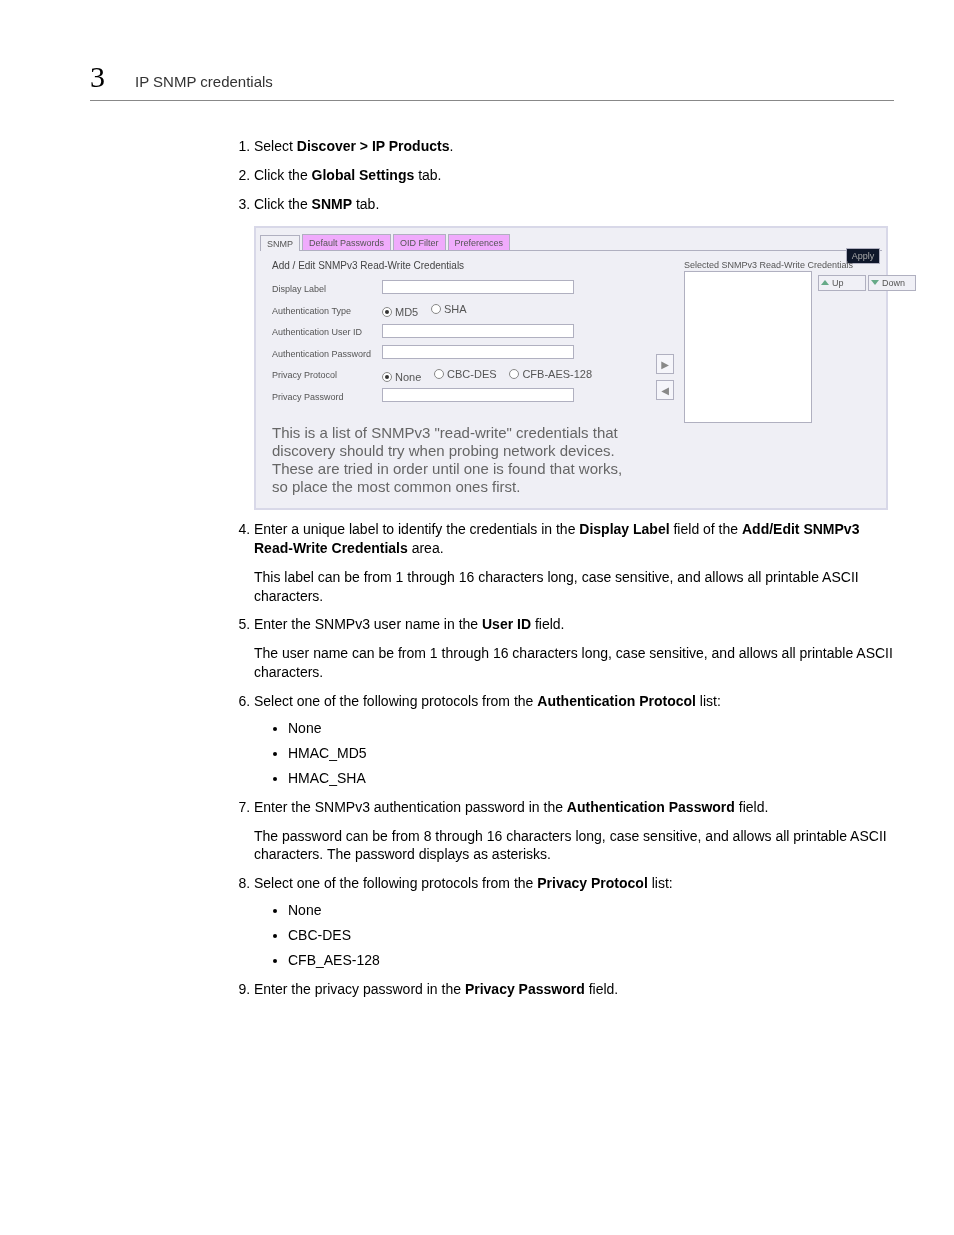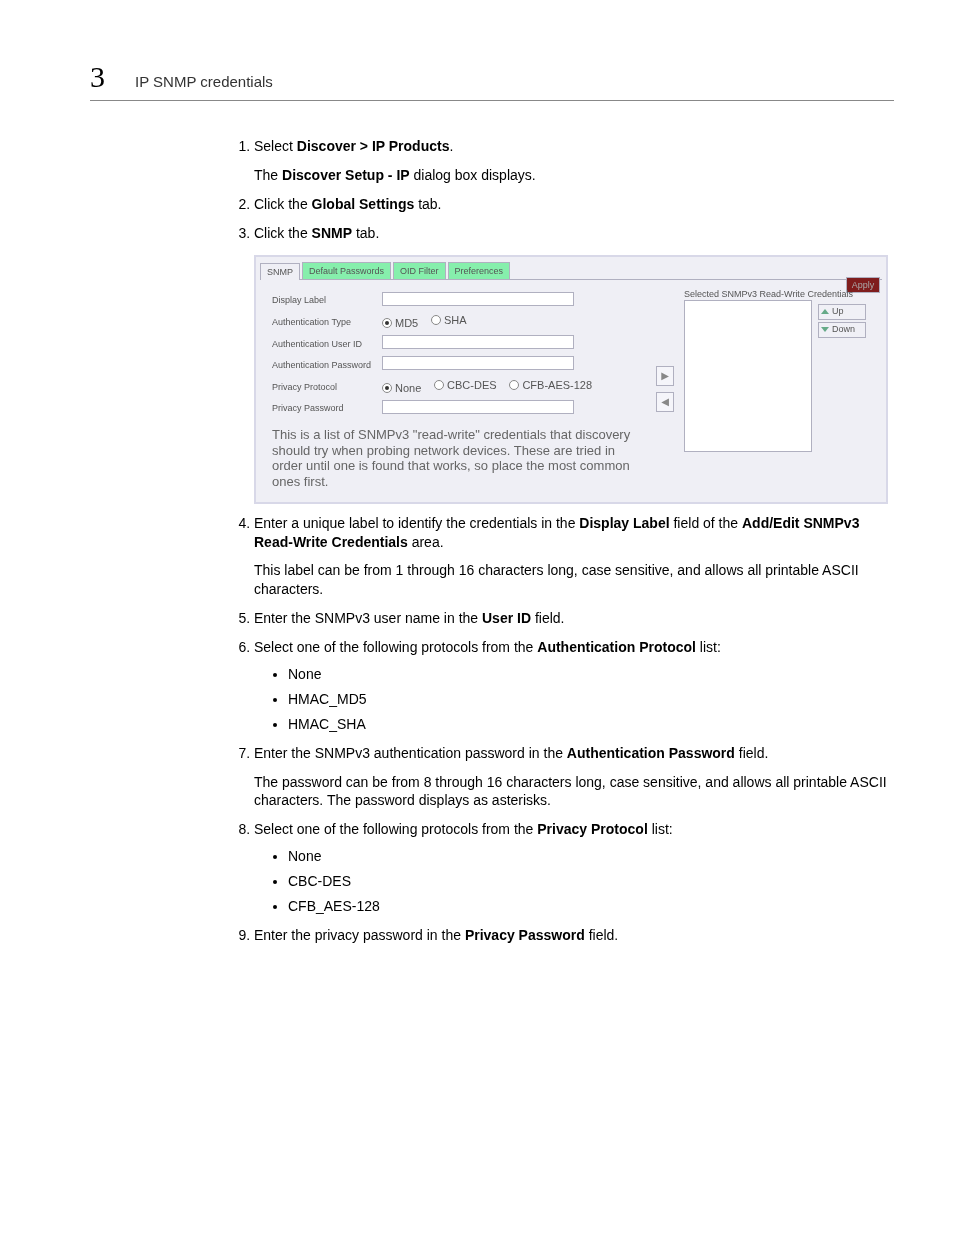--- a/index.html
+++ b/index.html
@@ -79,37 +79,37 @@
   .tabs {
     display: flex;
     align-items: flex-end;
     border-bottom: 1px solid #b0b0c0;
     height: 18px;
   }
   .tab {
     border: 1px solid #b0b0c0;
     border-bottom: none;
     padding: 2px 6px 1px 6px;
-    background: #86efac;
+    background: #f0abfc;
     margin-right: 2px;
     font-size: 9px;
     color: #555;
     cursor: pointer;
   }
   .tab.active {
     background: #efeff5;
     position: relative;
     top: 1px;
   }
   .apply-btn {
     position: absolute;
     top: 20px;
     right: 6px;
     border: 1px solid #b0b0c0;
-    background: #7f1d1d;
+    background: #0f172a;
     color: #aaa;
     font-size: 9px;
     width: 32px;
     height: 14px;
     text-align:center;
     line-height:14px;
   }
   .ss-body {
     display: flex;
     margin-top: 6px;
@@ -152,23 +152,23 @@
     color: #555;
   }
   .radio .dot {
     width: 8px; height: 8px; border: 1px solid #888; border-radius: 50%; margin-right: 3px; background:#fff;
     display:inline-flex; align-items:center; justify-content:center;
   }
   .radio.sel .dot::after {
     content:""; width:4px; height:4px; background:#333; border-radius:50%; display:block;
   }
   .note {
-    font-size: 13px;
+    font-size: 15px;
     color: #666;
-    margin-top: 10px;
+    margin-top: 18px;
     line-height: 1.2;
     width: 370px;
   }
   .mid-buttons {
     width: 20px;
     display:flex;
     flex-direction:column;
     justify-content: center;
     gap:6px;
     padding: 0 2px;
@@ -194,21 +194,21 @@
     border: 1px solid #b0b0c0;
     background: #fff;
     width: 126px;
     height: 150px;
   }
   .updown {
     position: absolute;
     top: 18px;
     left: 140px;
     display:flex;
-    flex-direction: column;
+    flex-direction: row;
     gap: 2px;
   }
   .ud-btn {
     border:1px solid #b0b0c0; background:#f0f0f6;
     width: 44px; height:14px; font-size:9px; color:#555;
     display:flex; align-items:center; justify-content:flex-start;
     padding-left:2px; gap:3px;
   }
   .ud-btn .tri-up { width:0;height:0;border-left:4px solid transparent;border-right:4px solid transparent;border-bottom:5px solid #6a8; }
   .ud-btn .tri-down { width:0;height:0;border-left:4px solid transparent;border-right:4px solid transparent;border-top:5px solid #6a8; }
@@ -220,21 +220,20 @@
   <div class="header">
     <span class="chapnum">3</span>
     <span class="chaptitle">IP SNMP credentials</span>
   </div>
 
   <div class="content">
     <ol class="steps">
 
       <li>
         <span>Select </span><b>Discover &gt; IP Products</b><span>.</span>
-        <p><span>The </span><b>Discover Setup - IP</b><span> dialog box displays.</span></p>
       </li>
 
       <li>
         <span>Click the </span><b>Global Settings</b><span> tab.</span>
       </li>
 
       <li>
         <span>Click the </span><b>SNMP</b><span> tab.</span>
 
         
@@ -244,20 +243,21 @@
               <div class="tabs">
                 <div class="tab active">SNMP</div>
                 <div class="tab">Default Passwords</div>
                 <div class="tab">OID Filter</div>
                 <div class="tab">Preferences</div>
               </div>
               <div class="apply-btn">Apply</div>
 
               <div class="ss-body">
                 <div class="left-panel">
+                  <div class="section-title">Add / Edit SNMPv3 Read-Write Credentials</div>
 
                   <div class="form-row">
                     <span class="lbl">Display Label</span>
                     <span class="ctl"><span class="tinput"></span></span>
                   </div>
                   <div class="form-row">
                     <span class="lbl">Authentication Type</span>
                     <span class="ctl">
                       <span class="radio sel">
                           <span class="dot"></span>
@@ -327,20 +327,21 @@
         </div>
       </li>
 
       <li value="4">
         <span>Enter a unique label to identify the credentials in the </span><b>Display Label</b><span> field of the </span><b>Add/Edit SNMPv3 Read-Write Credentials</b><span> area.</span>
         <p>This label can be from 1 through 16 characters long, case sensitive, and allows all printable ASCII characters.</p>
       </li>
 
       <li>
         <span>Enter the SNMPv3 user name in the </span><b>User ID</b><span> field.</span>
+        <p>The user name can be from 1 through 16 characters long, case sensitive, and allows all printable ASCII characters.</p>
       </li>
 
       <li>
         <span>Select one of the following protocols from the </span><b>Authentication Protocol</b><span> list:</span>
         <ul class="bullets">
           <li>None</li>
           <li>HMAC_MD5</li>
           <li>HMAC_SHA</li>
         </ul>
       </li>

